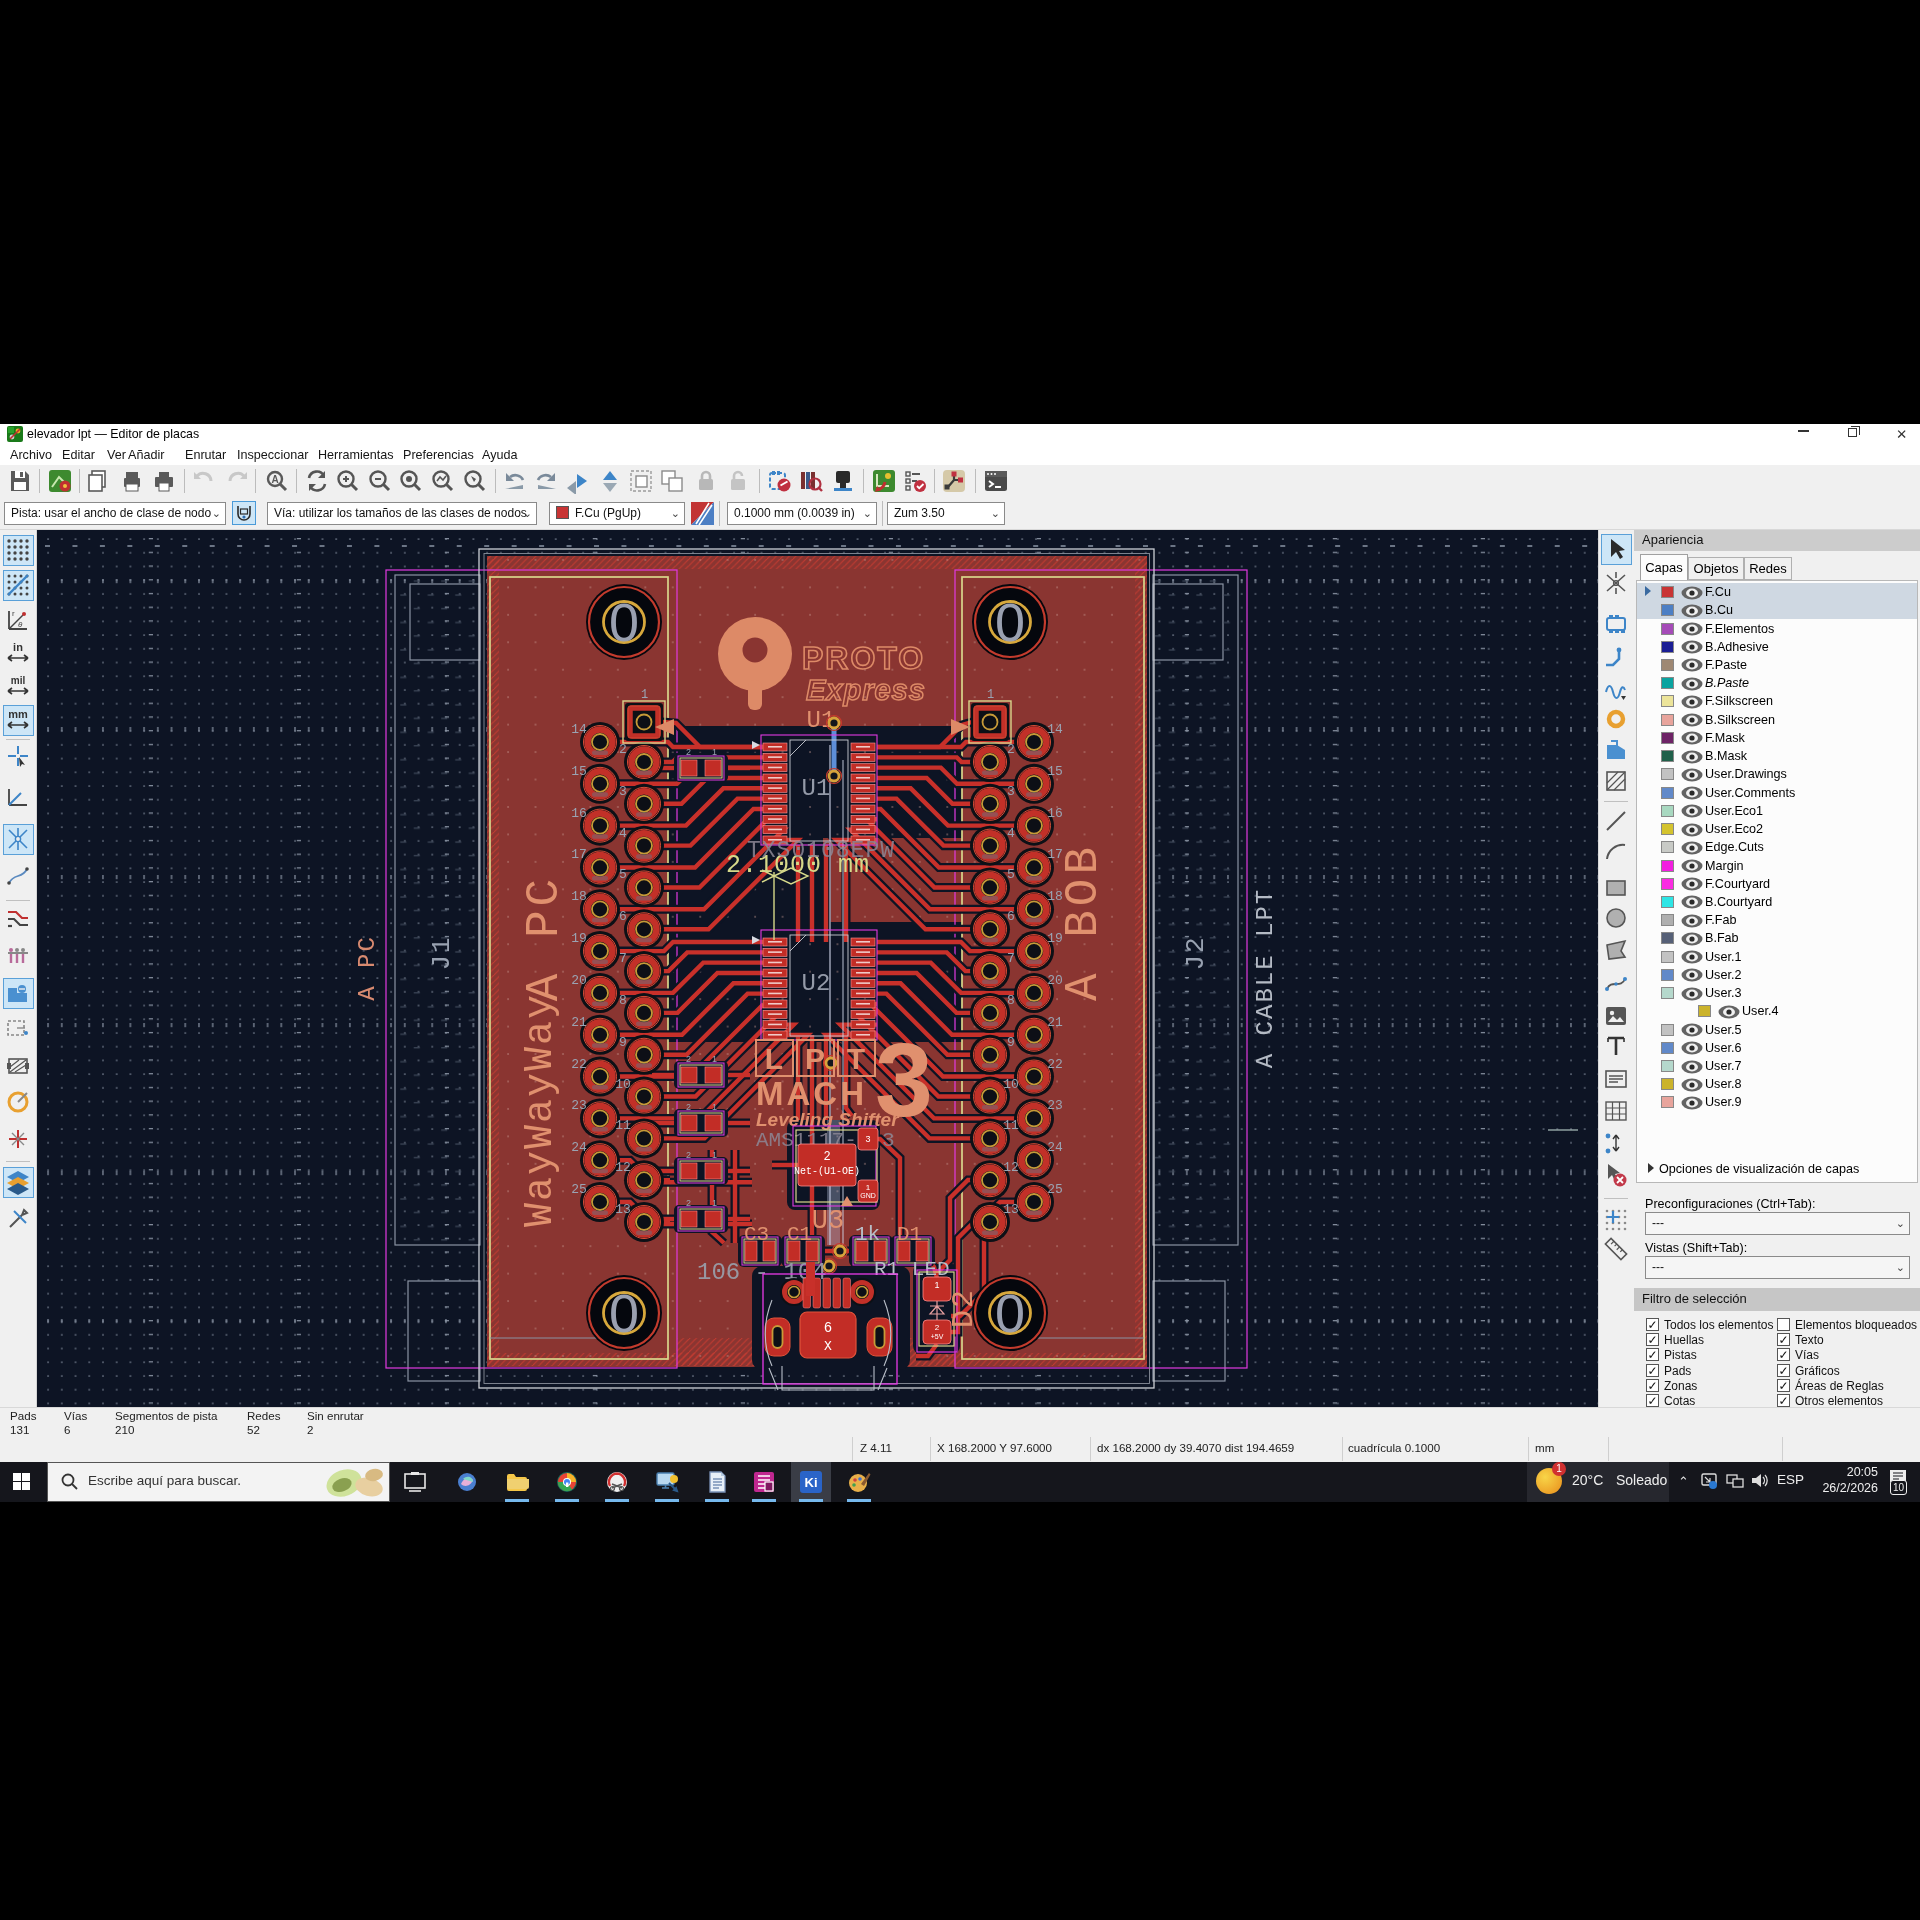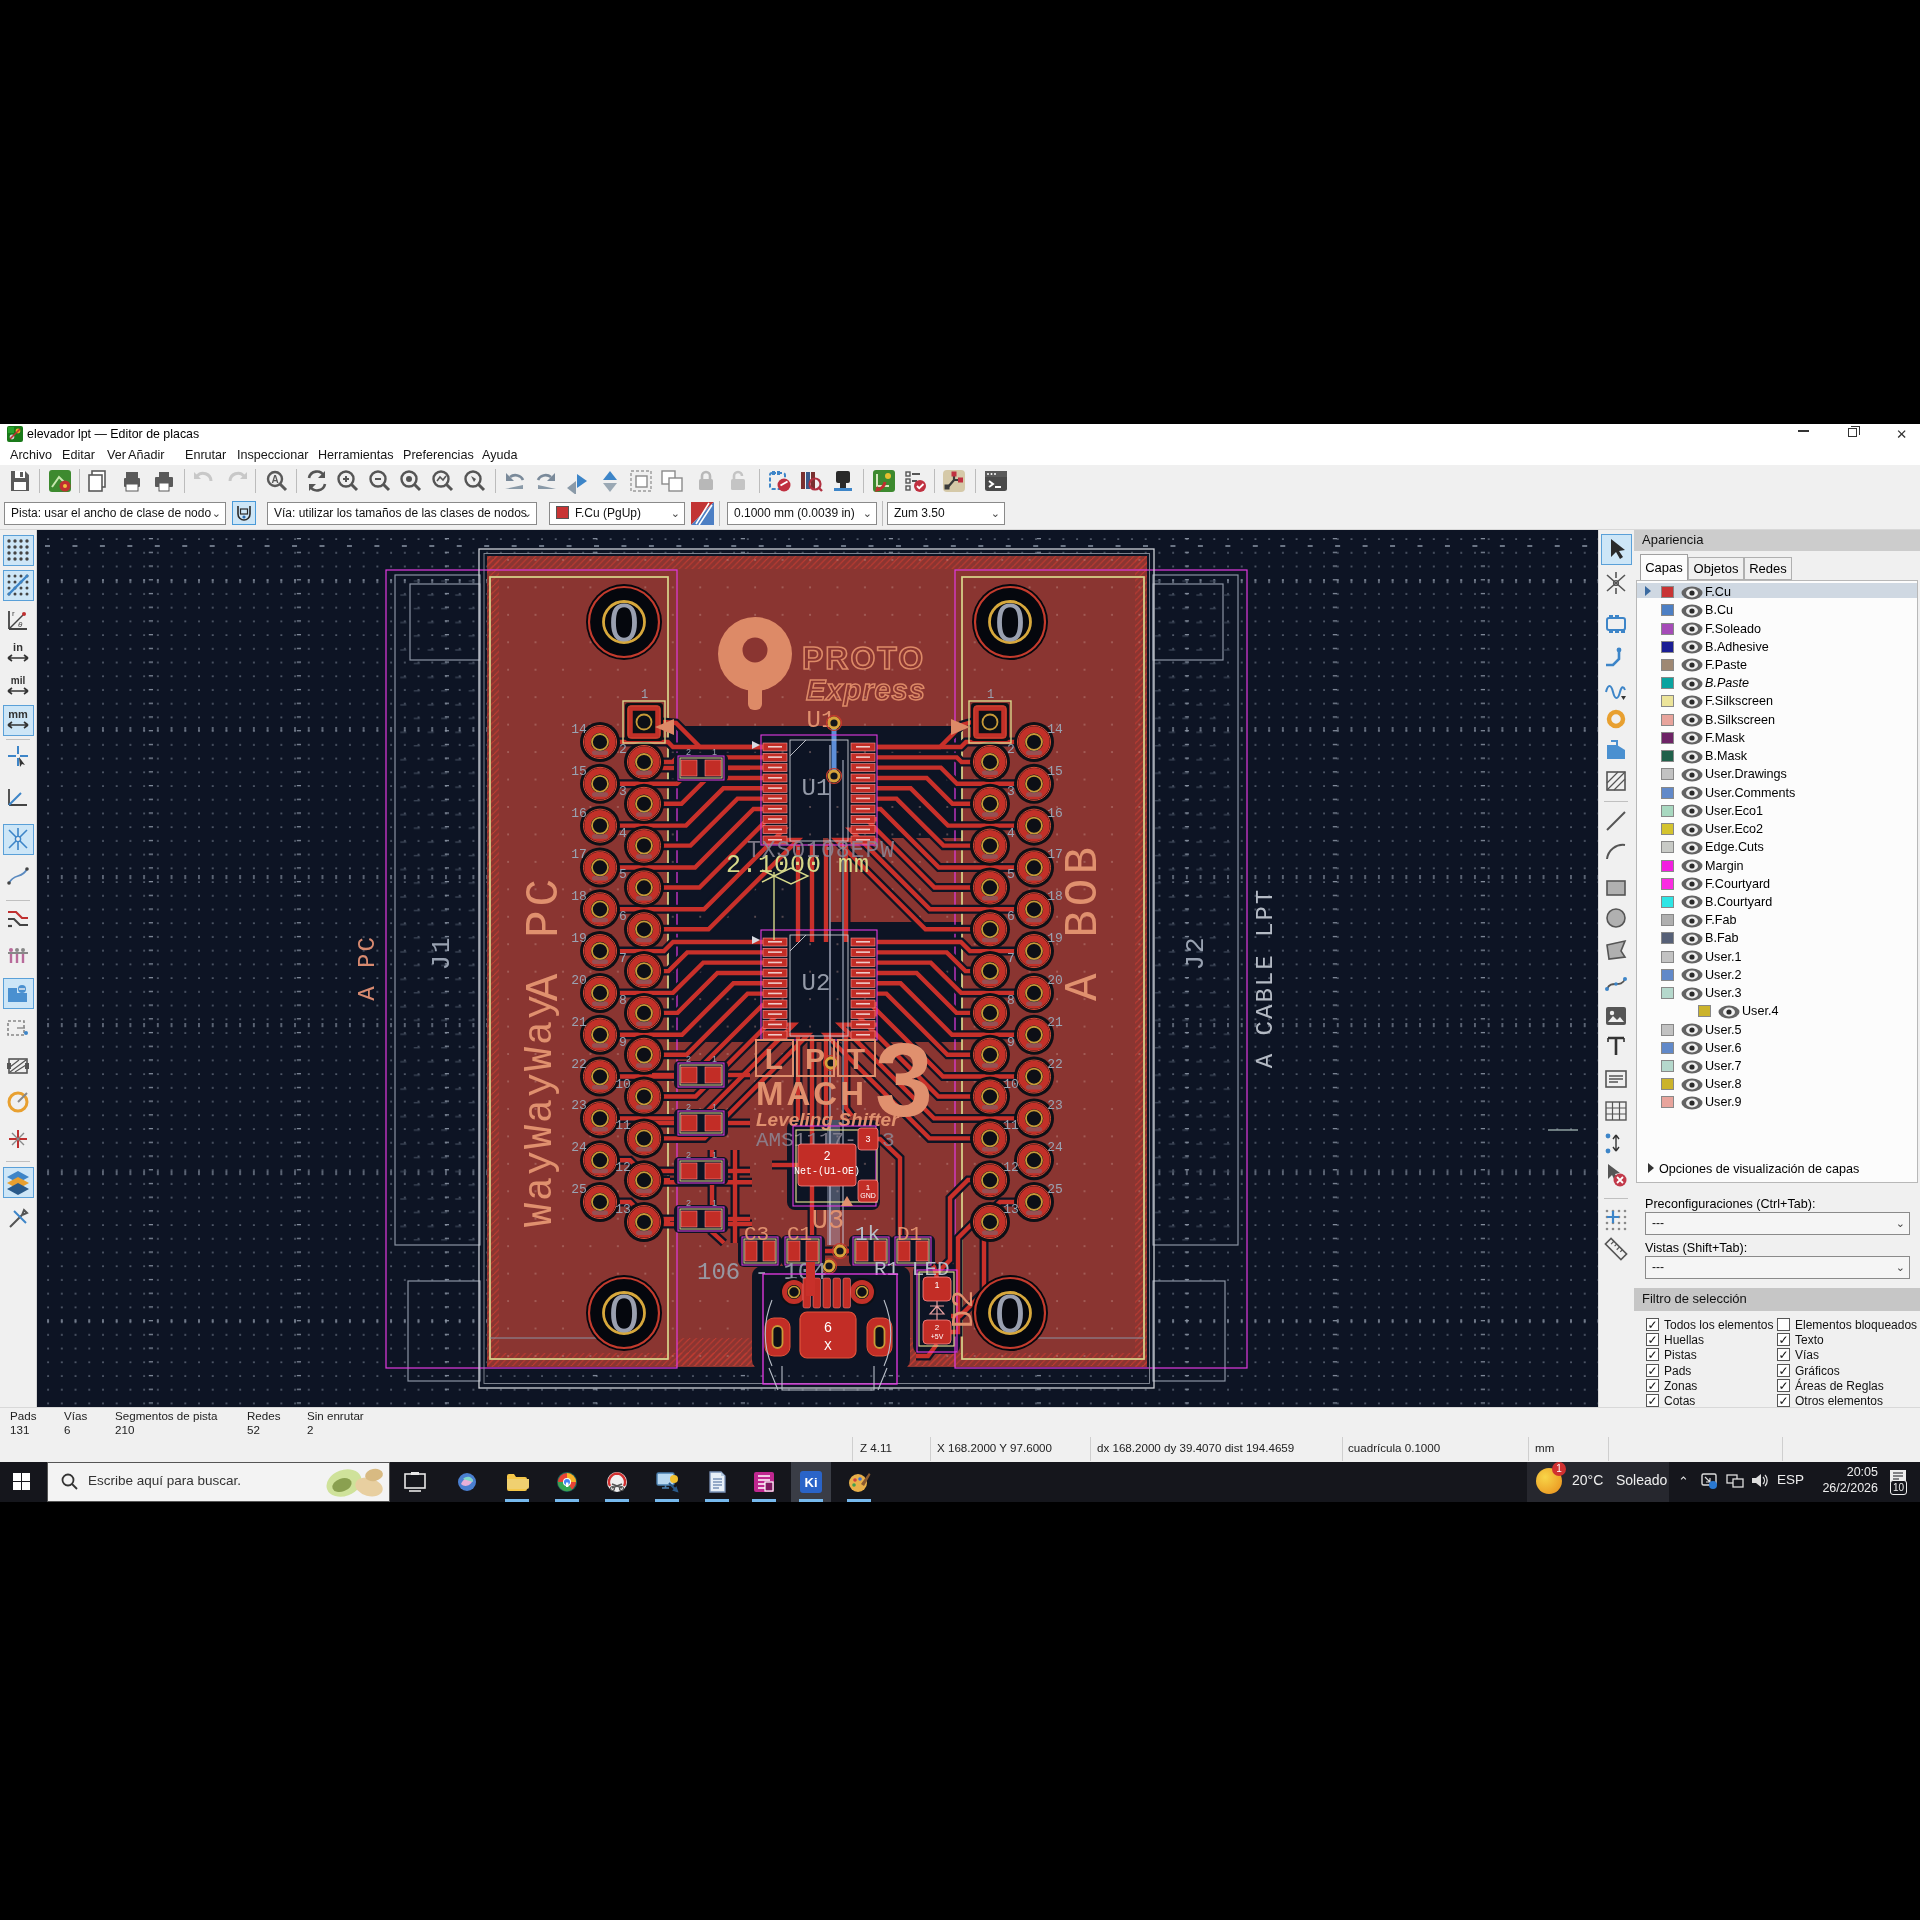--- a/index.html
+++ b/index.html
@@ -3,21 +3,21 @@
 <style>
 *{margin:0;padding:0;box-sizing:border-box}
 html,body{width:1920px;height:1920px;background:#000;overflow:hidden;
   font-family:"Liberation Sans",sans-serif;}
 .abs{position:absolute}
 .ico{position:absolute;width:26px;height:26px}
 .combo{position:absolute;height:23px;background:#fff;border:1px solid #8a8a8a;
   font-size:12px;color:#111;line-height:21px;padding-left:6px;white-space:nowrap;overflow:hidden}
 .combo .chev{position:absolute;right:4px;top:0;color:#444;font-size:11px}
 .mitem{display:inline-block;color:#151515;font-size:12.6px}
-.lrow{position:absolute;left:0;width:100%;height:15px;font-size:12.6px;color:#000}
+.lrow{position:absolute;left:0;width:100%;height:36px;font-size:12.6px;color:#000}
 .sw{position:absolute;left:24px;top:3px;width:13px;height:12px}
 .eye{position:absolute;left:44px;top:2.5px}
 .lname{position:absolute;left:68px;top:2px}
 .cb{position:absolute;width:13px;height:13px;background:#fff;border:1px solid #555;font-size:12px;line-height:12px;text-align:center;color:#111}
 .cl{position:absolute;font-size:12px;color:#111}
 </style></head><body>
 
 <div class="abs" style="left:0;top:424px;width:1920px;height:1038px;background:#f0f0f0"></div>
 
 <div class="abs" style="left:0;top:424px;width:1920px;height:20px;background:#fff"></div>
@@ -1306,21 +1306,21 @@
       </svg></span>
     <span class="lname">B.Cu</span>
   </div>
 <div class="lrow" style="left:1637px;top:619.5px;width:280px;">
     <span class="sw" style="background:#a54bb8;border:1px solid #888"></span>
     <span class="eye"><svg width="22" height="14" viewBox="0 0 22 14">
         <ellipse cx="11" cy="7" rx="10.5" ry="6.5" fill="#636363"></ellipse>
         <ellipse cx="11" cy="7" rx="6" ry="4.4" fill="#f0f0f0"></ellipse>
         <circle cx="11" cy="7" r="2.6" fill="#2a2a2a"></circle>
       </svg></span>
-    <span class="lname">F.Soleado</span>
+    <span class="lname">F.Elementos</span>
   </div>
 <div class="lrow" style="left:1637px;top:637.7px;width:280px;">
     <span class="sw" style="background:#1a1d94;border:1px solid #888"></span>
     <span class="eye"><svg width="22" height="14" viewBox="0 0 22 14">
         <ellipse cx="11" cy="7" rx="10.5" ry="6.5" fill="#636363"></ellipse>
         <ellipse cx="11" cy="7" rx="6" ry="4.4" fill="#f0f0f0"></ellipse>
         <circle cx="11" cy="7" r="2.6" fill="#2a2a2a"></circle>
       </svg></span>
     <span class="lname">B.Adhesive</span>
   </div>

